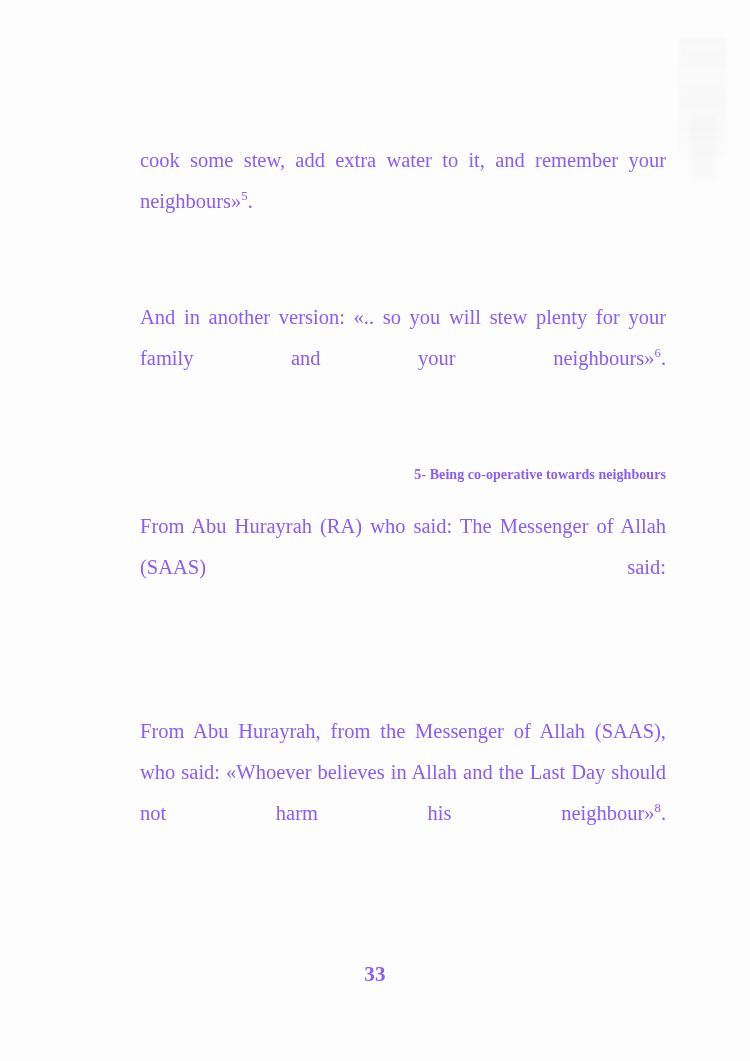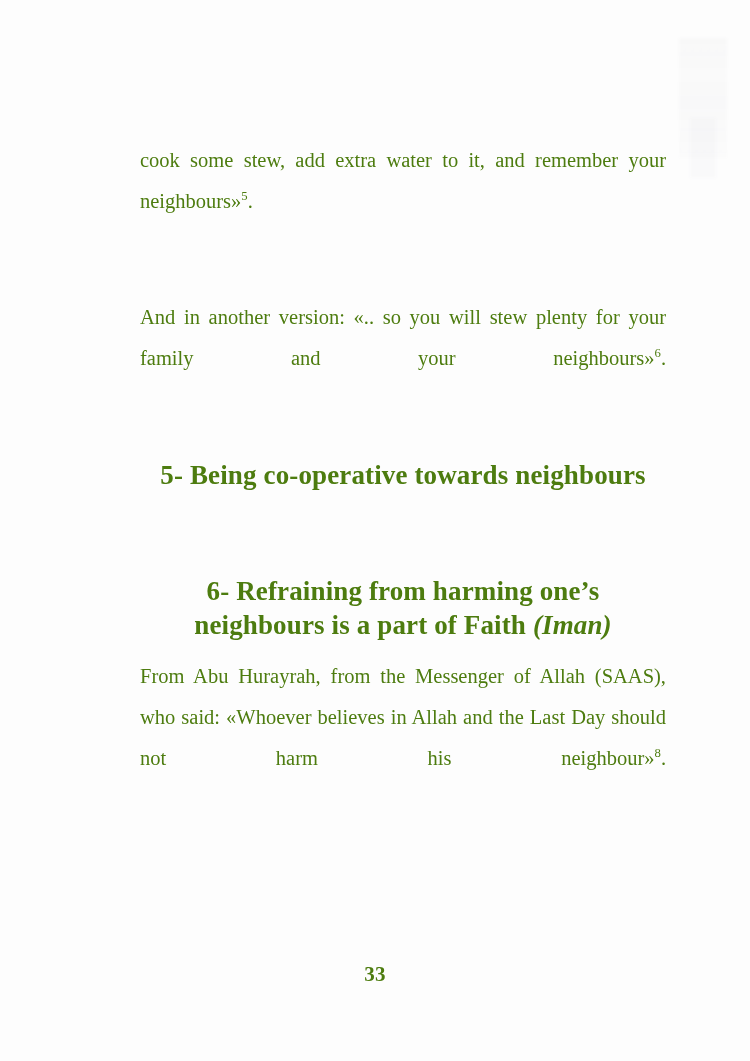--- a/index.html
+++ b/index.html
@@ -10,21 +10,21 @@
   }
 
   .page {
     position: relative;
     width: 750px;
     height: 1061px;
     margin: 0 auto;
     background: #fdfdfd;
     overflow: hidden;
     font-family: "Liberation Serif", "DejaVu Serif", serif;
-    color: #4d7c0f;
+    color: #8b5cf6;
   }
 
   
   .bleed-artifact {
     position: absolute;
     top: 38px;
     left: 679px;
     width: 48px;
     height: 120px;
     background:
@@ -74,24 +74,24 @@
     display: inline-block;
     width: 100%;
   }
 
   
   p.quote {
     letter-spacing: 0.035em;
   }
 
   h2.heading {
-    font-size: 27px;
+    font-size: 14px;
     line-height: 34px;
     font-weight: bold;
-    text-align: center;
+    text-align: right;
     letter-spacing: 0.005em;
   }
 
   .term-italic {
     font-style: italic;
     font-weight: bold;
   }
 
   sup.fn {
     font-size: 0.62em;
@@ -132,27 +132,27 @@
     <div class="gap-lg"></div>
 
     <p class="para"><span>And in another version: «.. so you will stew plenty for your family and your neighbours»</span><sup class="fn">6</sup><span>.</span></p>
 
     <div class="gap-xl"></div>
 
     <h2 class="heading">5- Being co-operative towards neighbours</h2>
 
     <div class="gap-sm"></div>
 
+    <p class="para">From Abu Hurayrah (RA) who said: The Messenger of Allah (SAAS) said:</p>
 
     <div class="gap-md"></div>
 
 
     <div class="gap-xl"></div>
 
-    <h2 class="heading"><span>6- Refraining from harming one’s neighbours is a part of Faith </span><span class="term-italic">(Iman)</span></h2>
 
     <div class="gap-sm"></div>
 
     <p class="para"><span>From Abu Hurayrah, from the Messenger of Allah (SAAS), who said: «Whoever believes in Allah and the Last Day should not harm his neighbour»</span><sup class="fn">8</sup><span>.</span></p>
 
   </div>
 
   <div class="page-number">33</div>
 
 </div>

